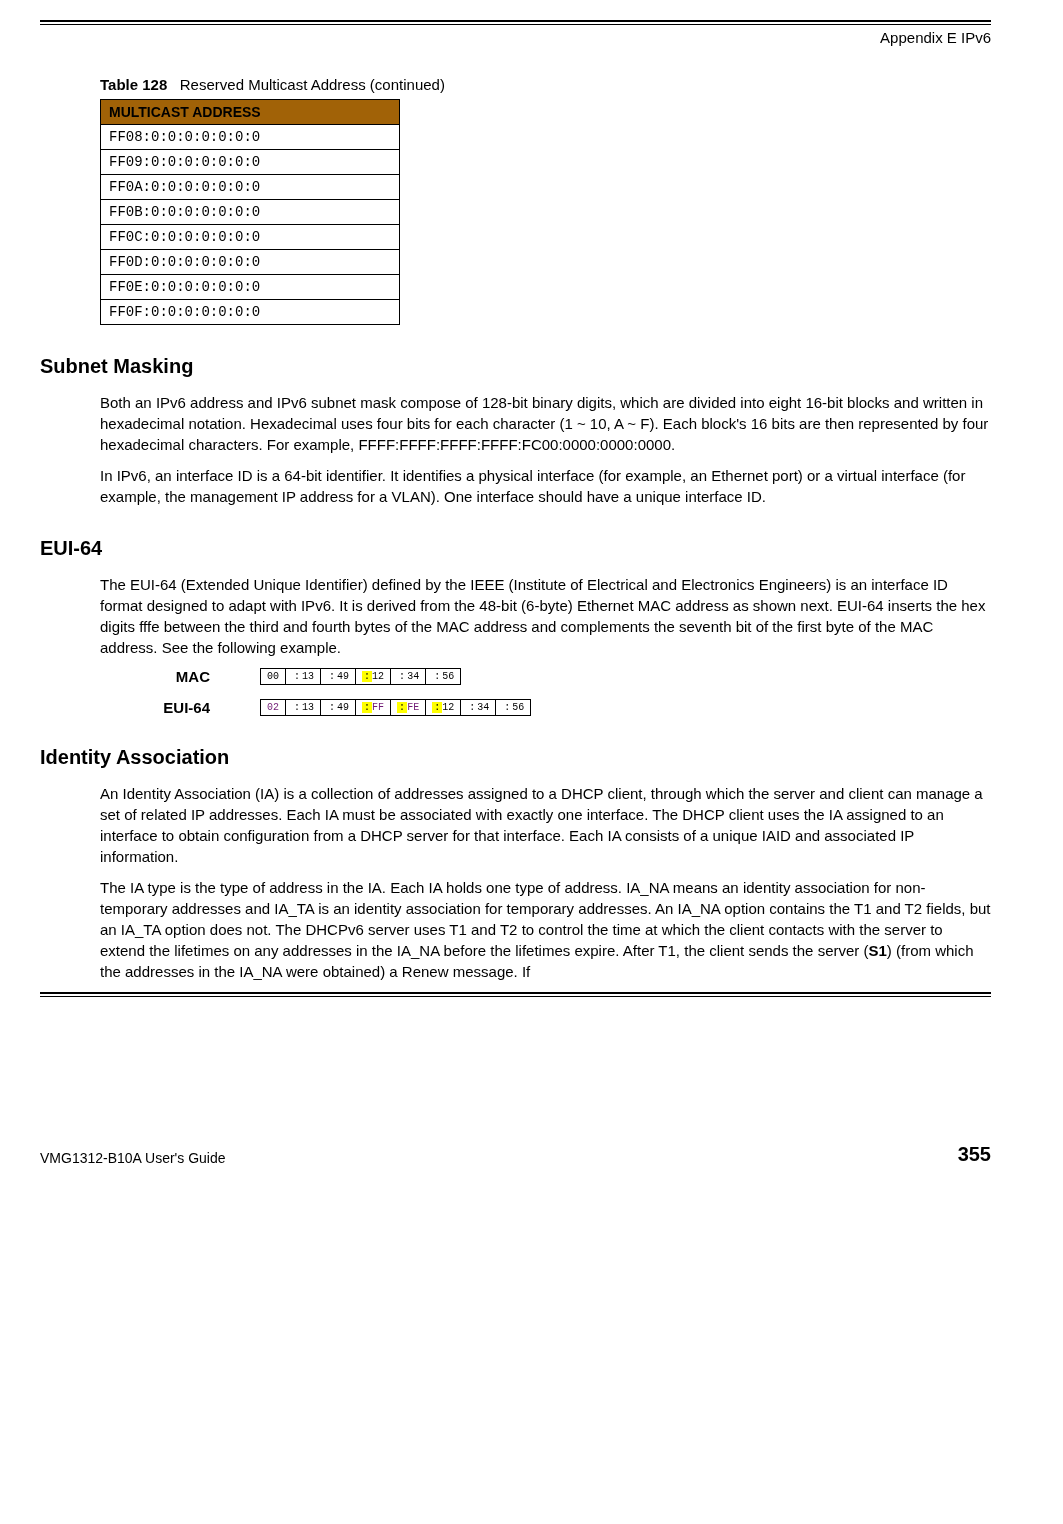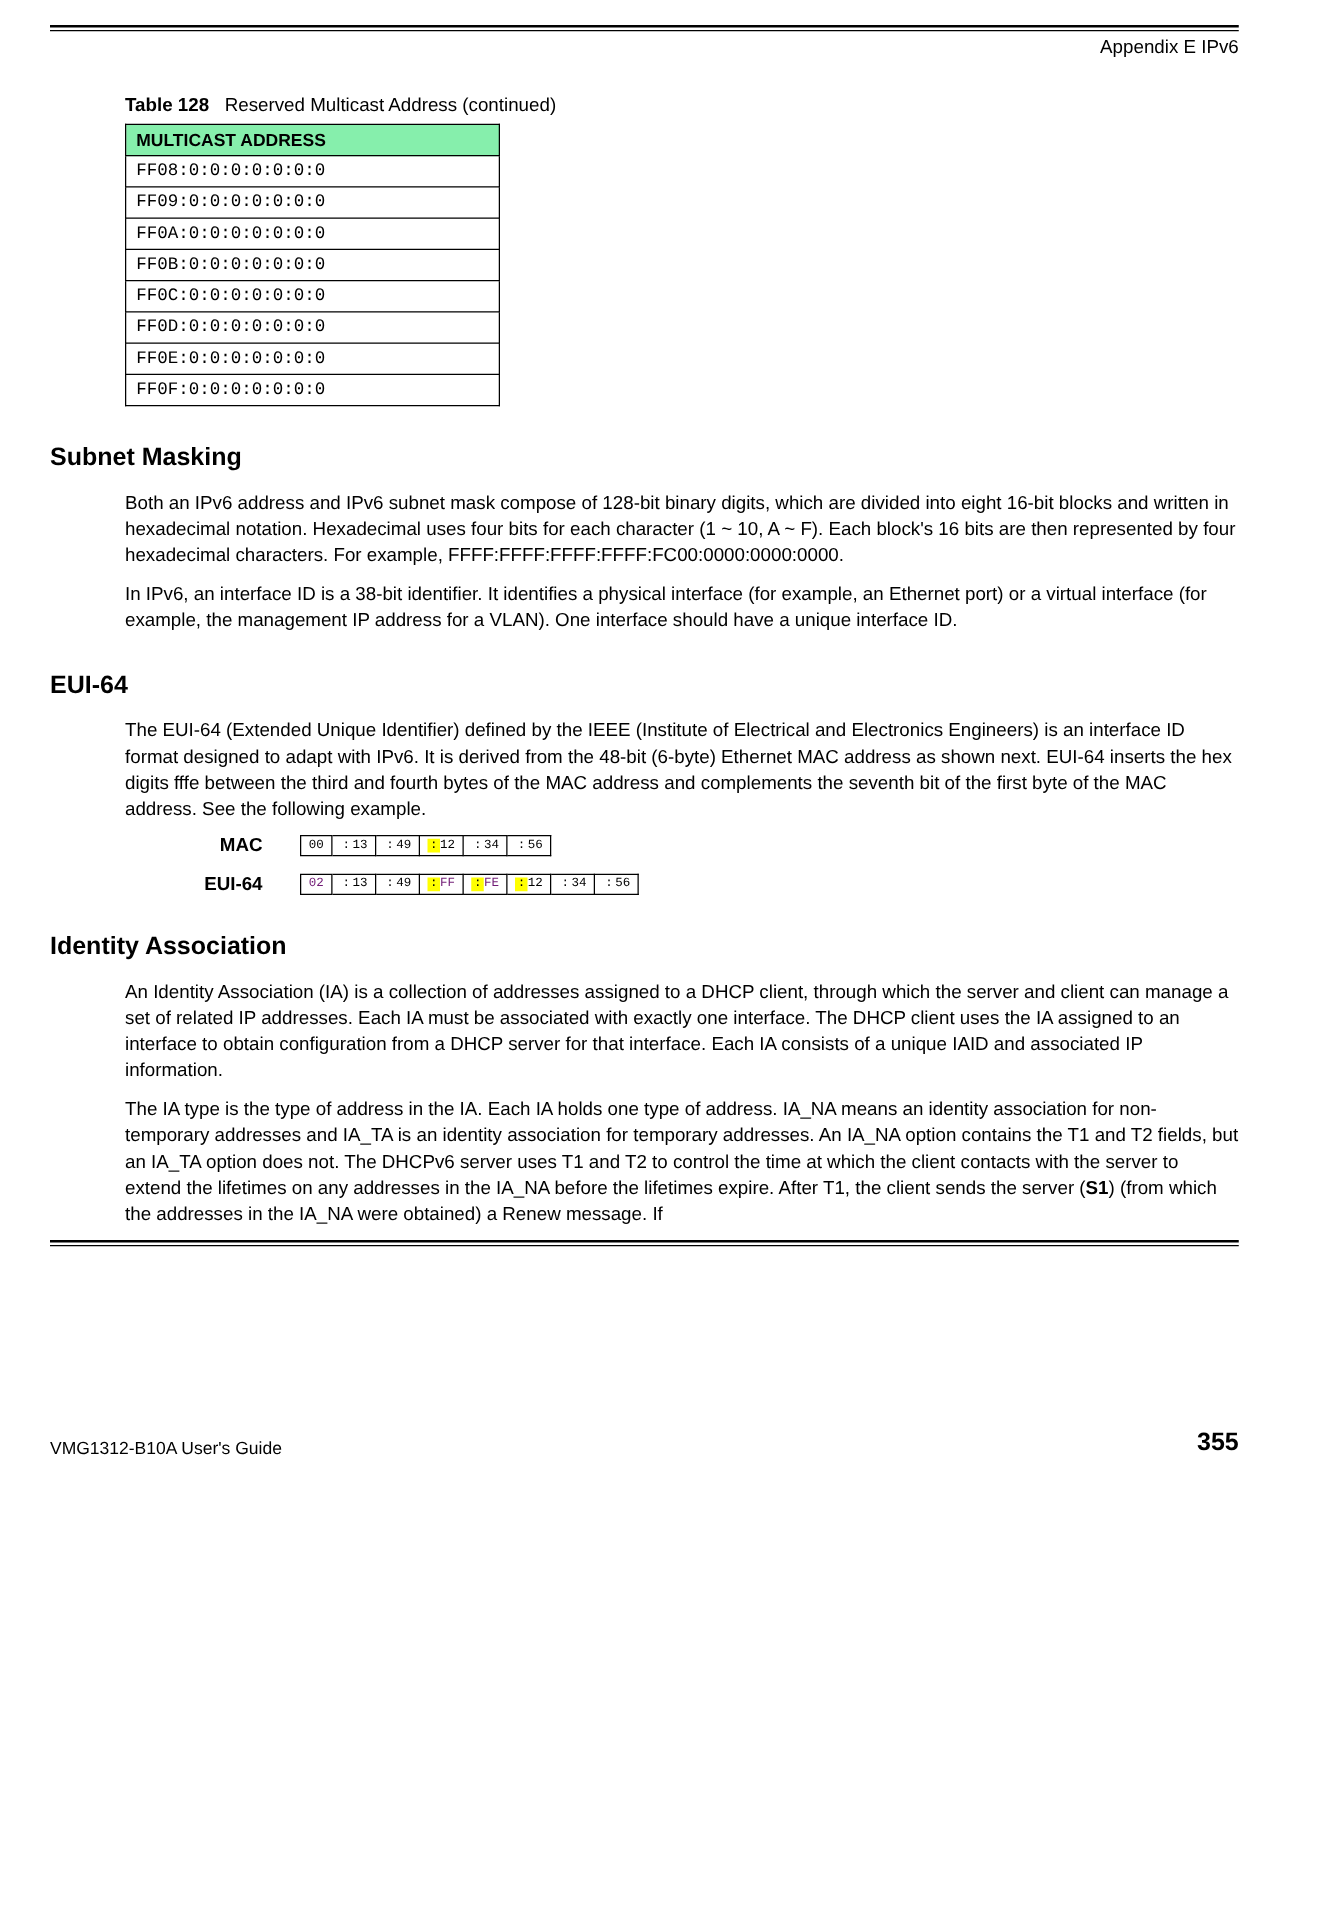--- a/index.html
+++ b/index.html
@@ -35,21 +35,21 @@
   .table-caption .bold {
     font-weight: bold;
   }
   table.multicast {
     border-collapse: collapse;
     margin-left: 60px;
     width: 300px;
     font-size: 14px;
   }
   table.multicast th {
-    background: #86efac;
+    background: #a16207;
     text-align: left;
     padding: 4px 8px;
     border: 1.5px solid #000;
     font-weight: bold;
   }
   table.multicast td {
     border: 1px solid #000;
     padding: 4px 8px;
     font-family: "Courier New", monospace;
   }
@@ -69,20 +69,21 @@
   }
   .eui-block {
     margin-left: 60px;
     margin-top: 10px;
     margin-bottom: 10px;
   }
   .eui-row {
     display: flex;
     align-items: center;
     margin-bottom: 14px;
+    gap: 20px;
   }
   .eui-label {
     width: 110px;
     text-align: right;
     font-weight: bold;
     font-size: 15px;
     padding-right: 30px;
   }
   .eui-cells {
     display: flex;
@@ -176,21 +177,21 @@
         </tr>
       <tr>
           <td>FF0F:0:0:0:0:0:0:0</td>
         </tr>
     </tbody>
   </table>
 
   <h2 class="section">Subnet Masking</h2>
   <p class="body">Both an IPv6 address and IPv6 subnet mask compose of 128-bit binary digits, which are divided into eight 16-bit blocks and written in hexadecimal notation. Hexadecimal uses four bits for each character (1 ~ 10, A ~ F). Each block's 16 bits are then represented by four hexadecimal characters. For example, FFFF:FFFF:FFFF:FFFF:FC00:0000:0000:0000.</p>
 
-  <p class="body">In IPv6, an interface ID is a 38-bit identifier. It identifies a physical interface (for example, an Ethernet port) or a virtual interface (for example, the management IP address for a VLAN). One interface should have a unique interface ID.</p>
+  <p class="body">In IPv6, an interface ID is a 64-bit identifier. It identifies a physical interface (for example, an Ethernet port) or a virtual interface (for example, the management IP address for a VLAN). One interface should have a unique interface ID.</p>
 
   <h2 class="section">EUI-64</h2>
   <p class="body">The EUI-64 (Extended Unique Identifier) defined by the IEEE (Institute of Electrical and Electronics Engineers) is an interface ID format designed to adapt with IPv6. It is derived from the 48-bit (6-byte) Ethernet MAC address as shown next. EUI-64 inserts the hex digits fffe between the third and fourth bytes of the MAC address and complements the seventh bit of the first byte of the MAC address. See the following example.</p>
 
   <div class="eui-block">
     <div class="eui-row">
       <div class="eui-label">MAC</div>
       <div class="eui-cells">
         <div class="eui-cell">
             <span>00</span>

